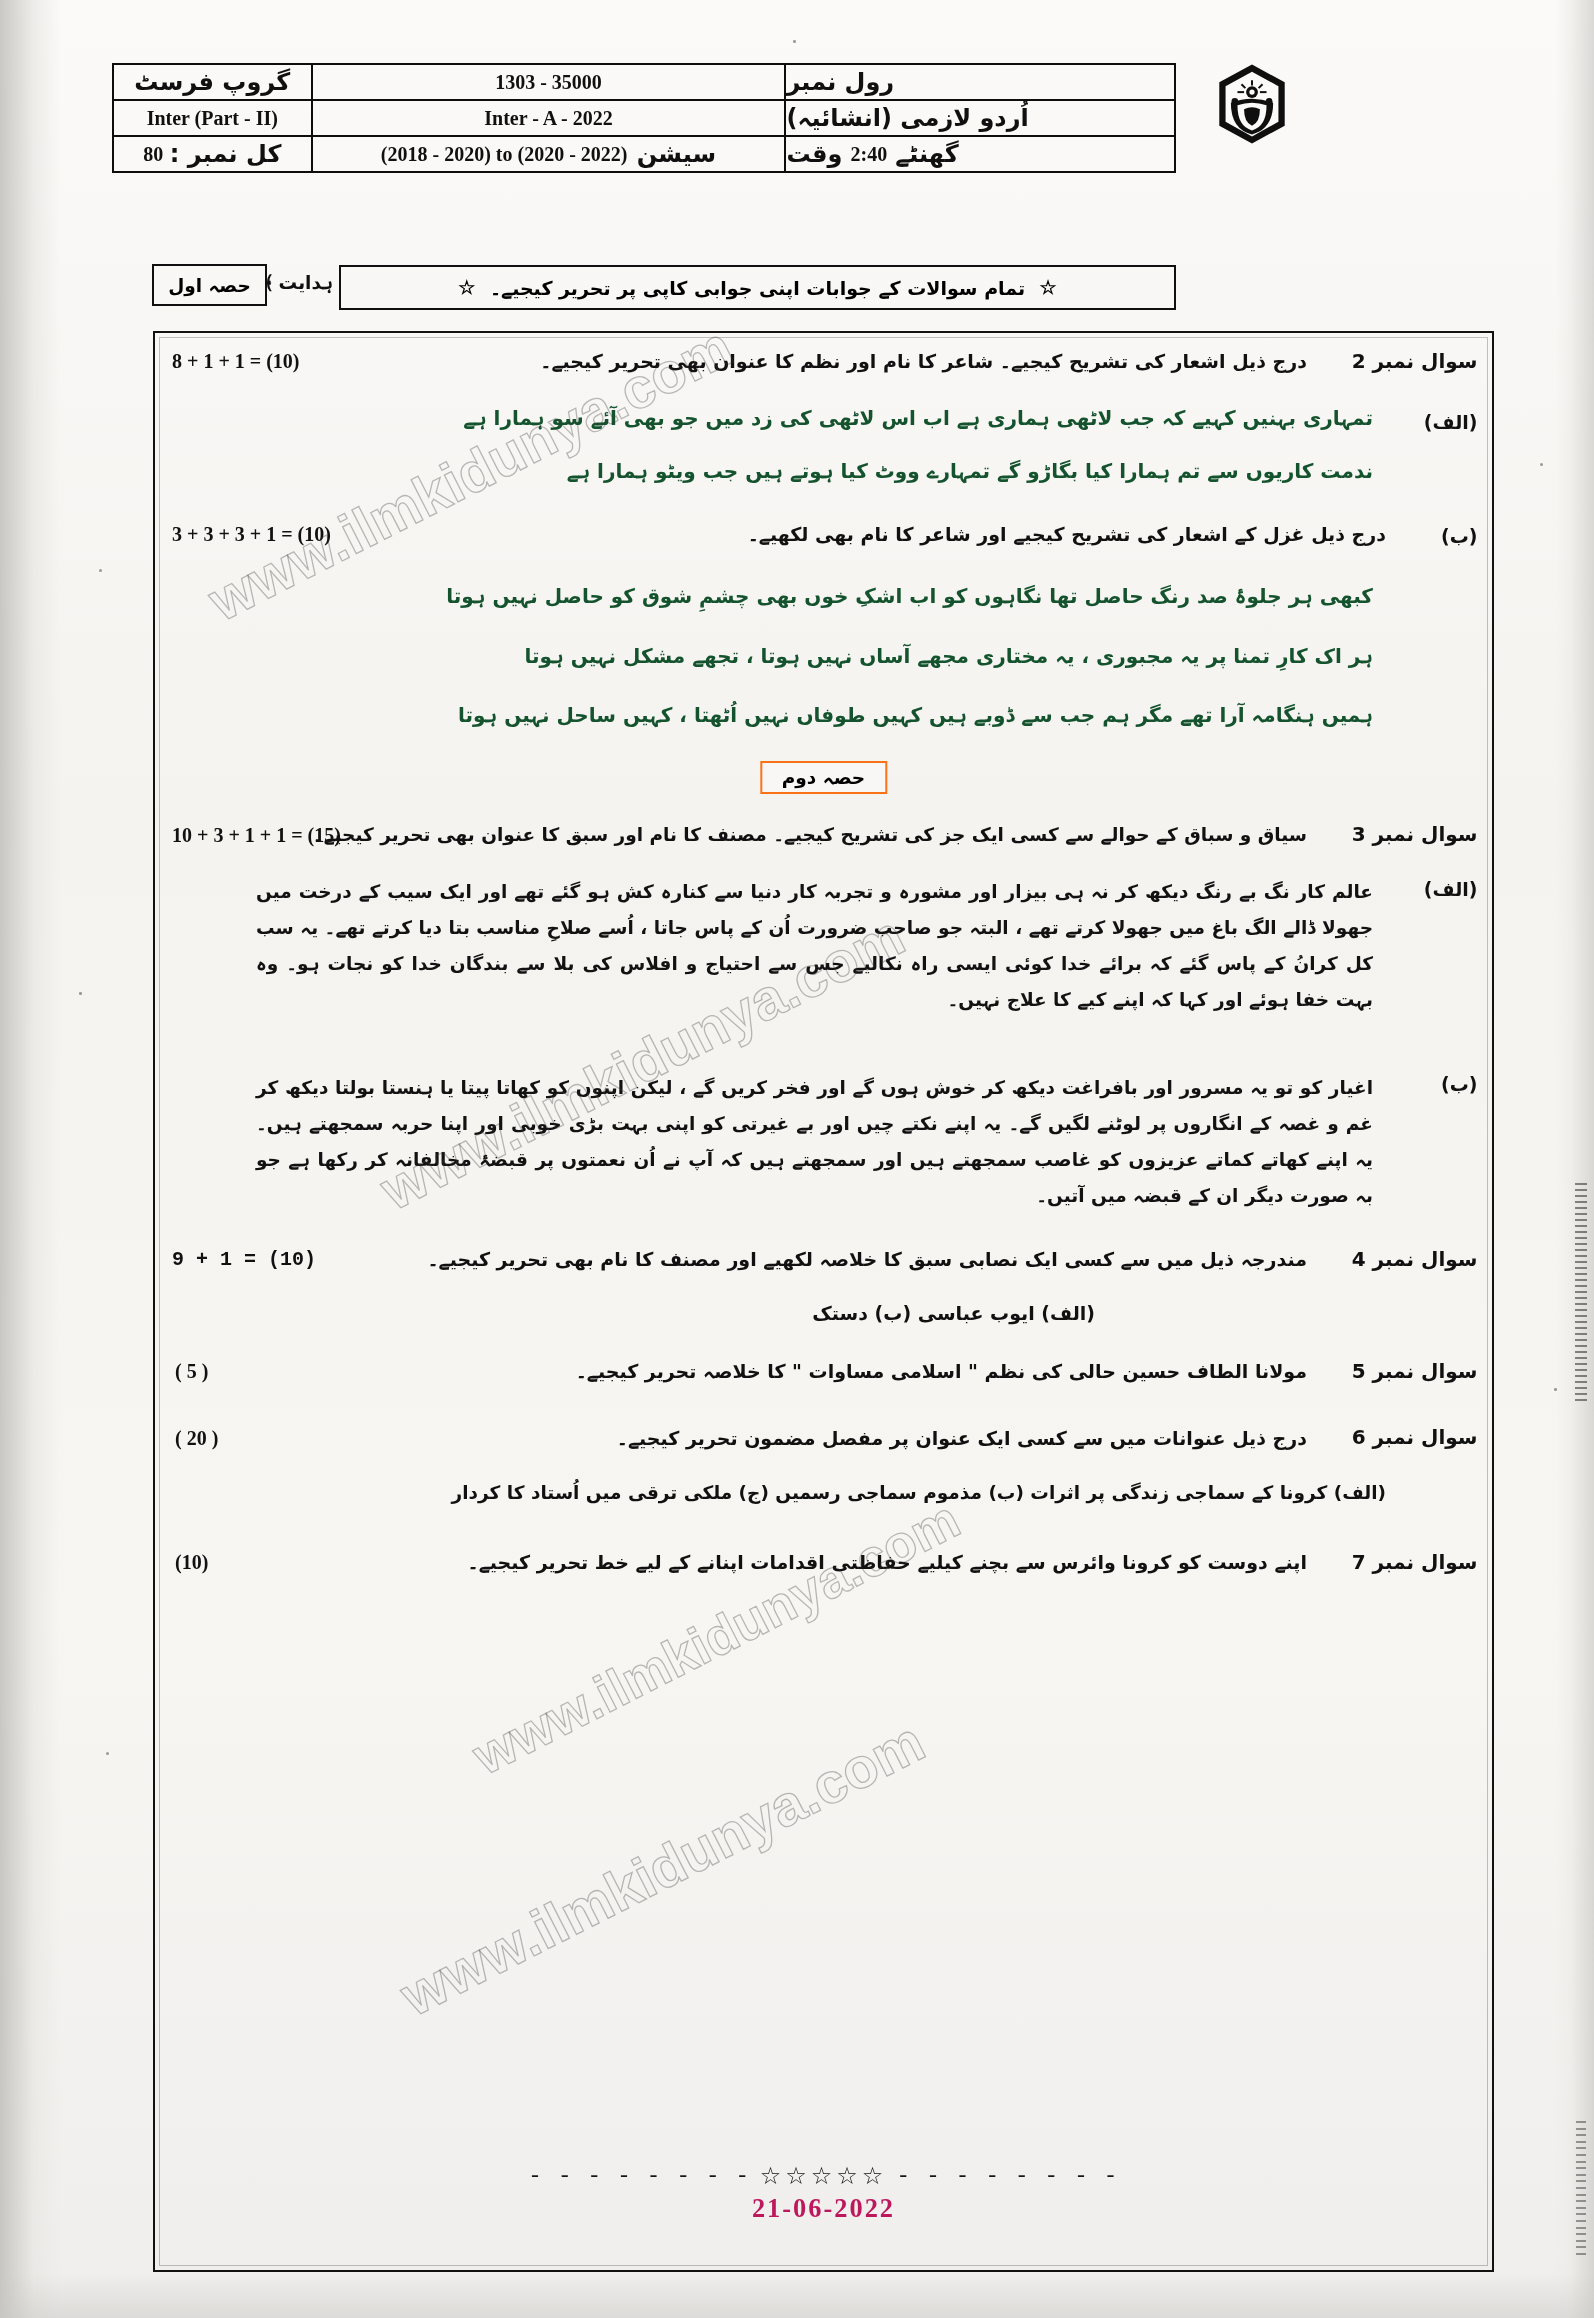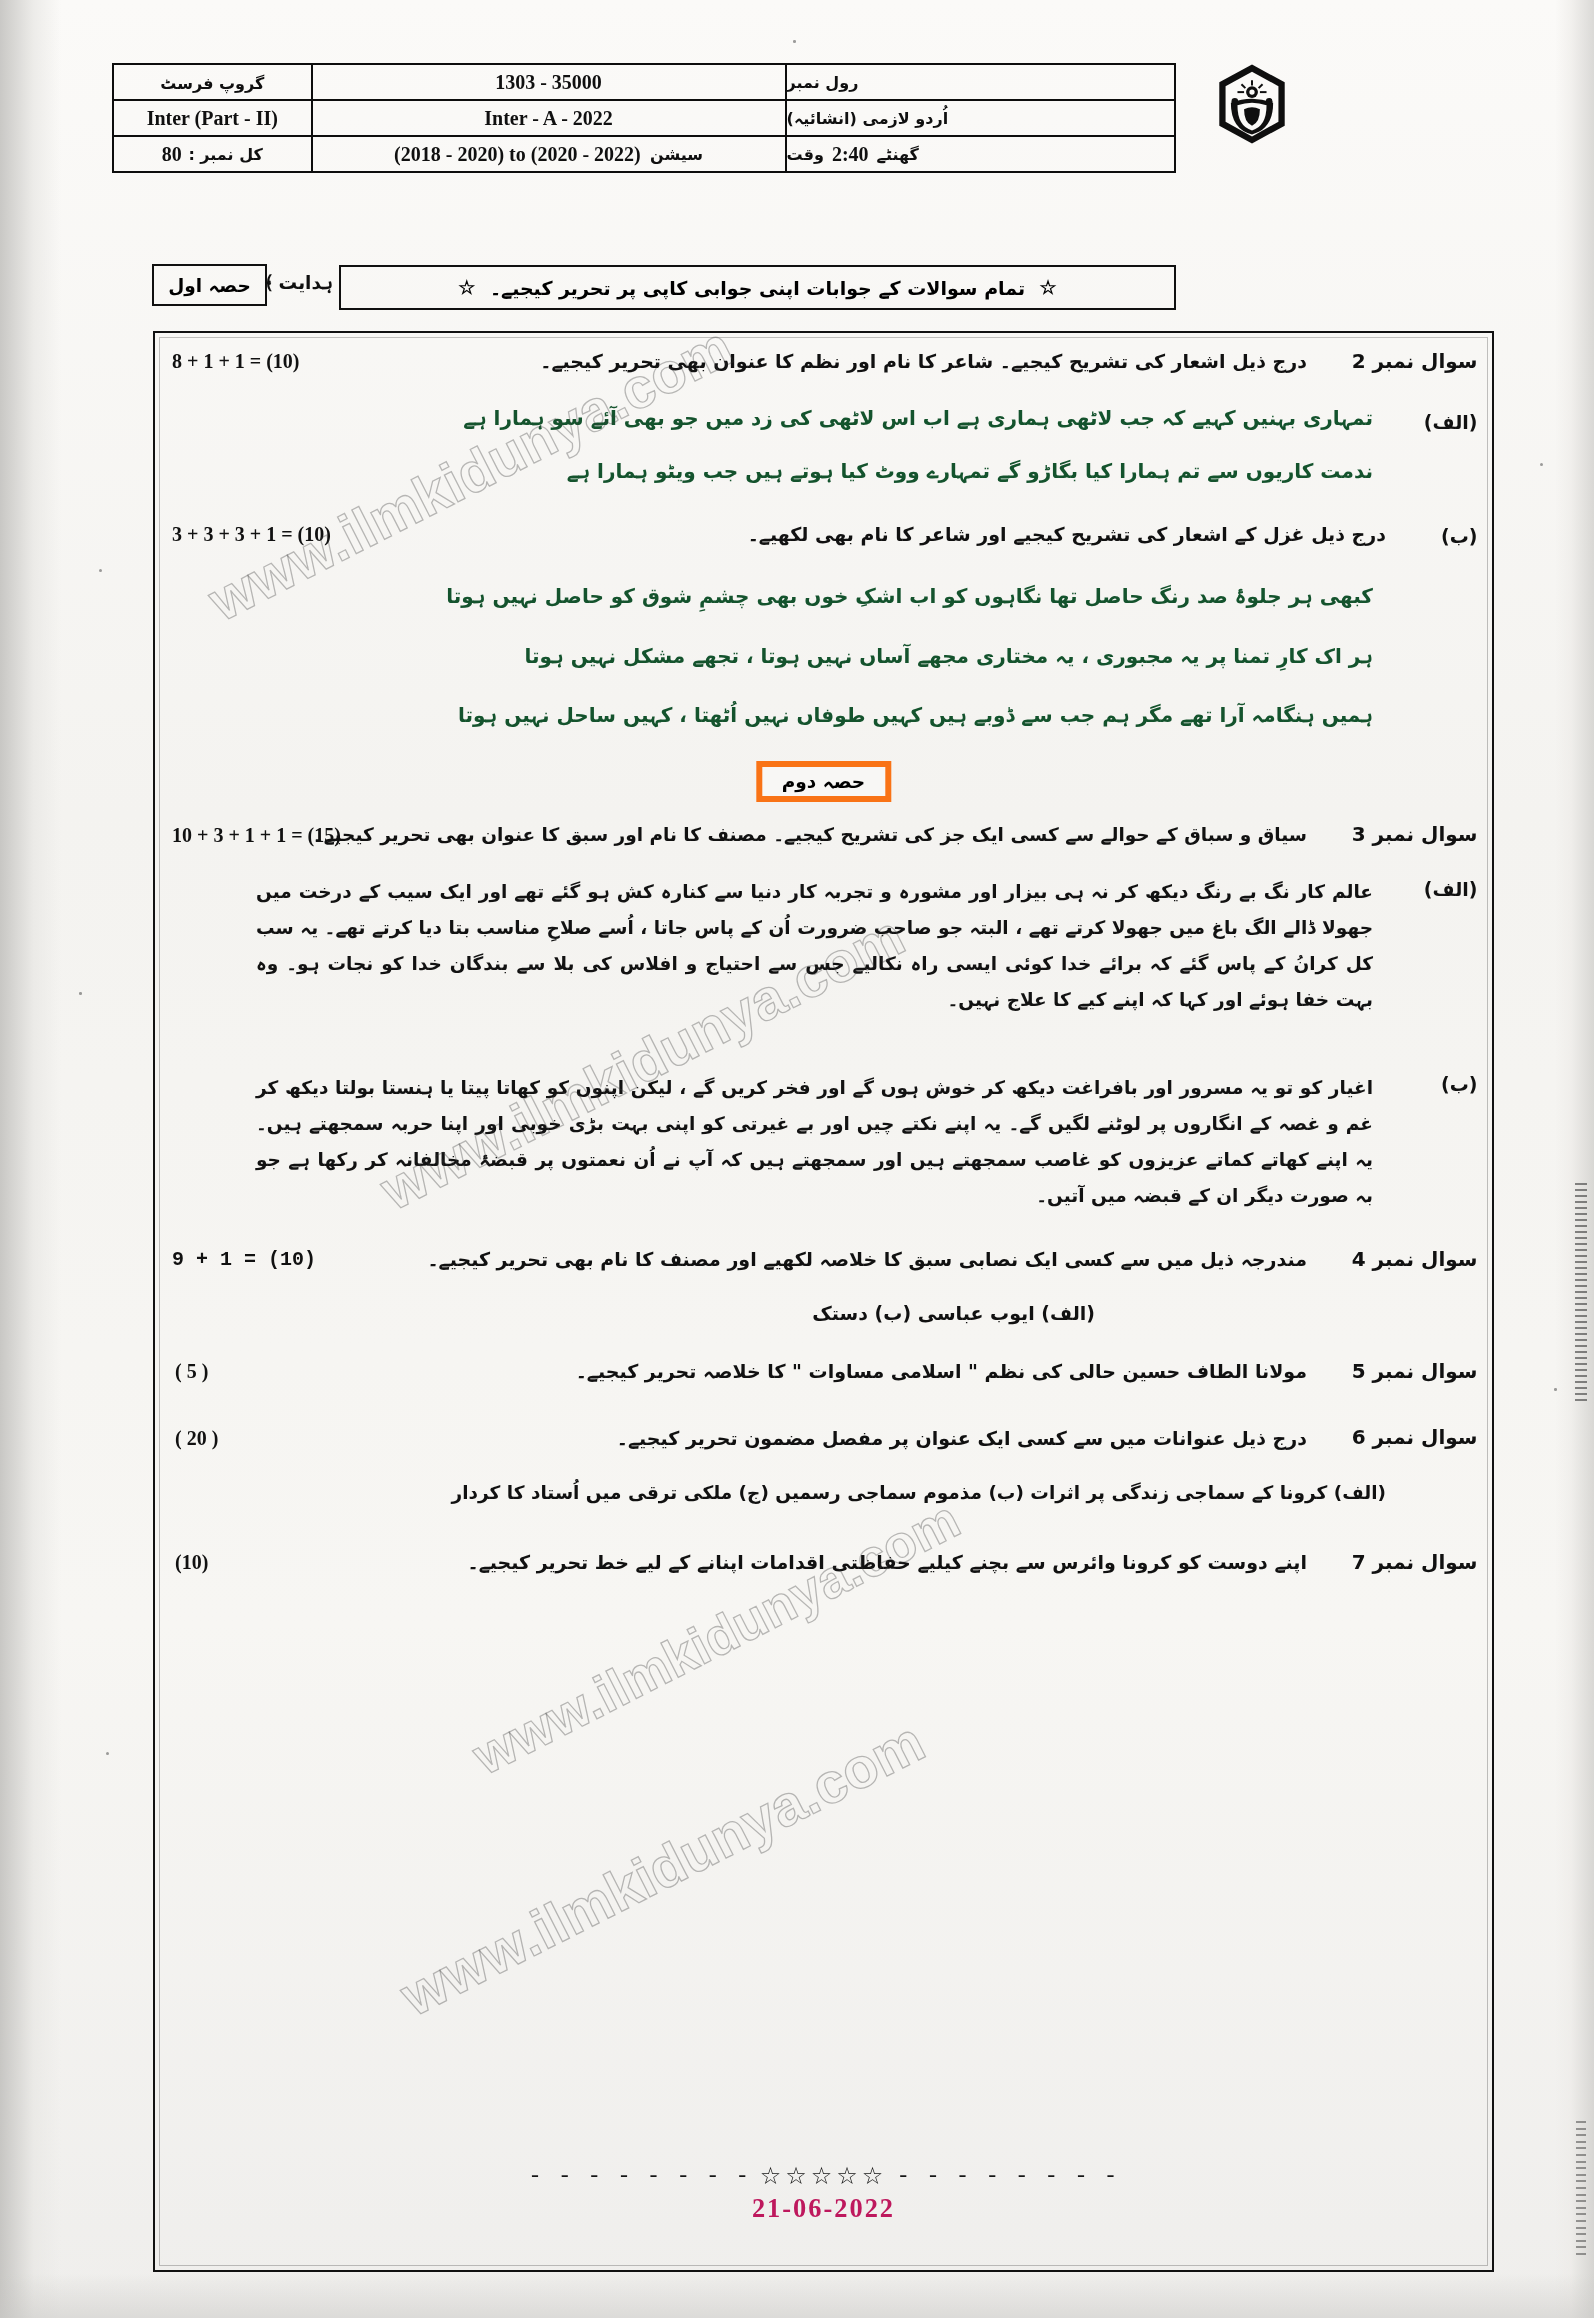--- a/index.html
+++ b/index.html
@@ -26,21 +26,21 @@
   .hdr-table td{
     border:2px solid #0d0d0d;
     padding:0;height:34px;vertical-align:middle;text-align:center;
     font-size:20px;font-weight:bold;color:#101010;
     font-family:"Liberation Serif",serif;
   }
   .c-group{width:198px;}
   .c-mid{width:476px;}
   .c-right{width:390px;}
   .urdu{font-family:"DejaVu Sans","Liberation Sans",sans-serif;direction:rtl;unicode-bidi:bidi-override;}
-  .u-big{font-size:16px;font-weight:bold;}
+  .u-big{font-size:24px;font-weight:bold;}
   .roll-cell{height:58px;}
   .cell-inner{display:flex;align-items:center;justify-content:center;gap:9.3px;height:100%;}
   .cell-inner.rtl{direction:rtl;}
   .cell-right-pad{padding-right:17px;justify-content:flex-end;}
 
   
   .logo{position:absolute;left:1215px;top:63px;width:74px;height:82px;}
 
   
   .hidayat-row{position:absolute;left:112px;top:260px;width:1064px;height:52px;}
@@ -87,21 +87,21 @@
   .verse{
     position:absolute;direction:rtl;text-align:right;font-size:20px;font-weight:bold;
     font-family:"DejaVu Sans",sans-serif;color:#14532d;white-space:nowrap;
   }
   .para{
     position:absolute;direction:rtl;text-align:justify;font-size:18.5px;line-height:1.95;
     font-family:"DejaVu Sans",sans-serif;font-weight:bold;color:#121212;
   }
   .hissa2{
     position:absolute;left:50%;transform:translateX(-50%);
-    border:6px solid #f97316;padding:4px 20px;font-size:18.5px;font-weight:bold;
+    border:2px solid #f97316;padding:4px 20px;font-size:18.5px;font-weight:bold;
     direction:rtl;font-family:"DejaVu Sans",sans-serif;background:#f8f7f5;
   }
 
   
   .footer-wrap{position:absolute;left:0;right:0;bottom:46px;text-align:center;}
   .dashline{font-size:22.5px;letter-spacing:1.3px;color:#151515;font-family:"Liberation Mono",monospace;}
   .stars{font-size:24px;color:#141414;letter-spacing:4px;}
   .exam-date{font-size:26.4px;font-weight:bold;color:#be185d;letter-spacing:2px;
      font-family:"Liberation Serif",serif;margin-top:2.6px;}
 

